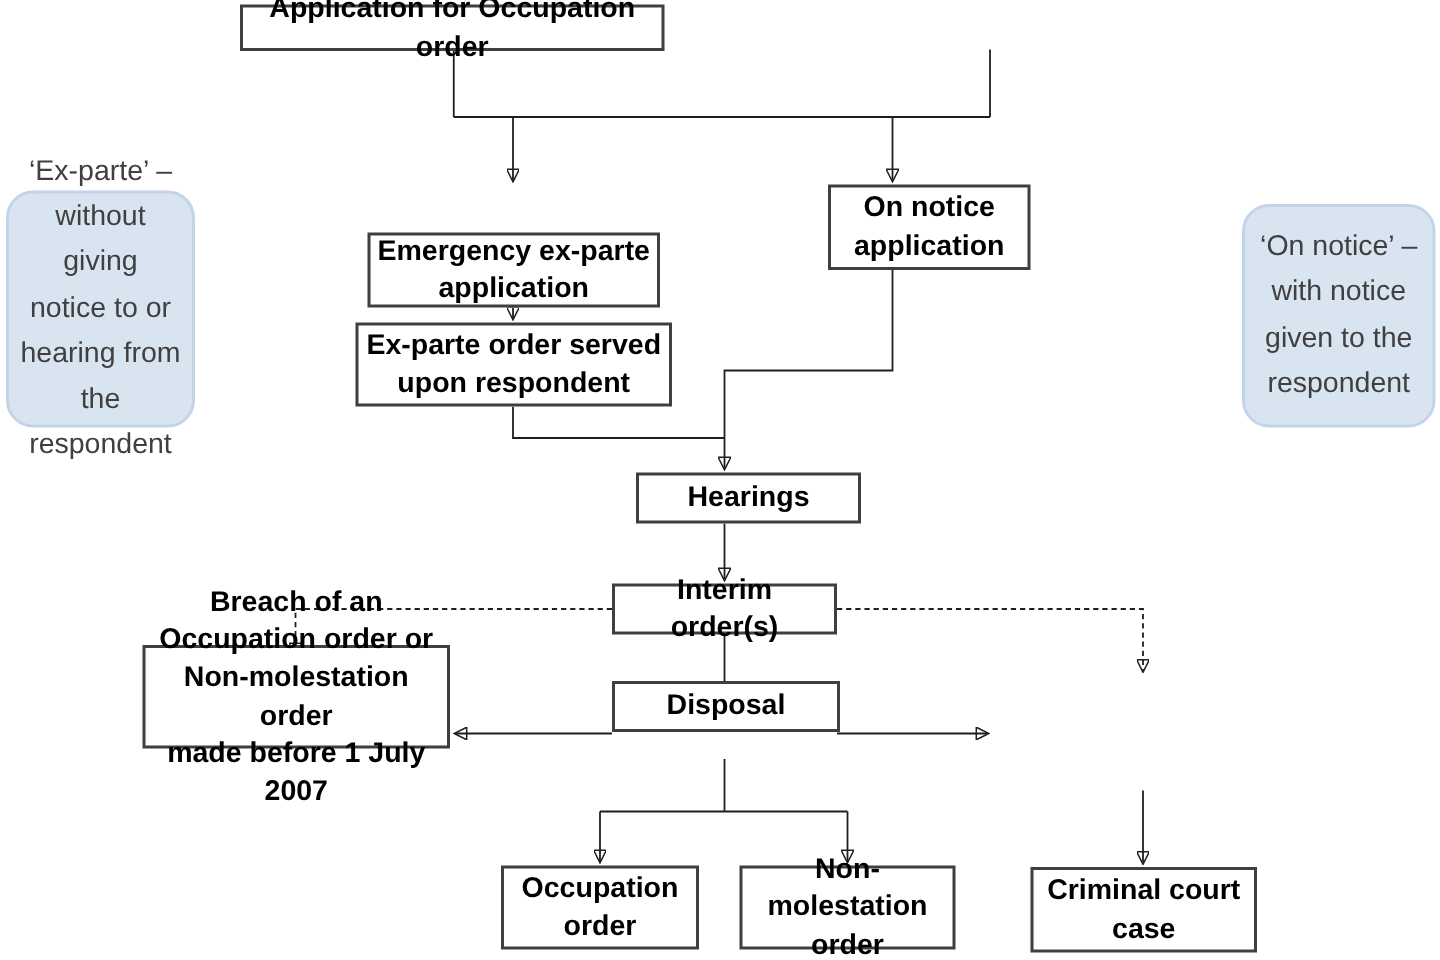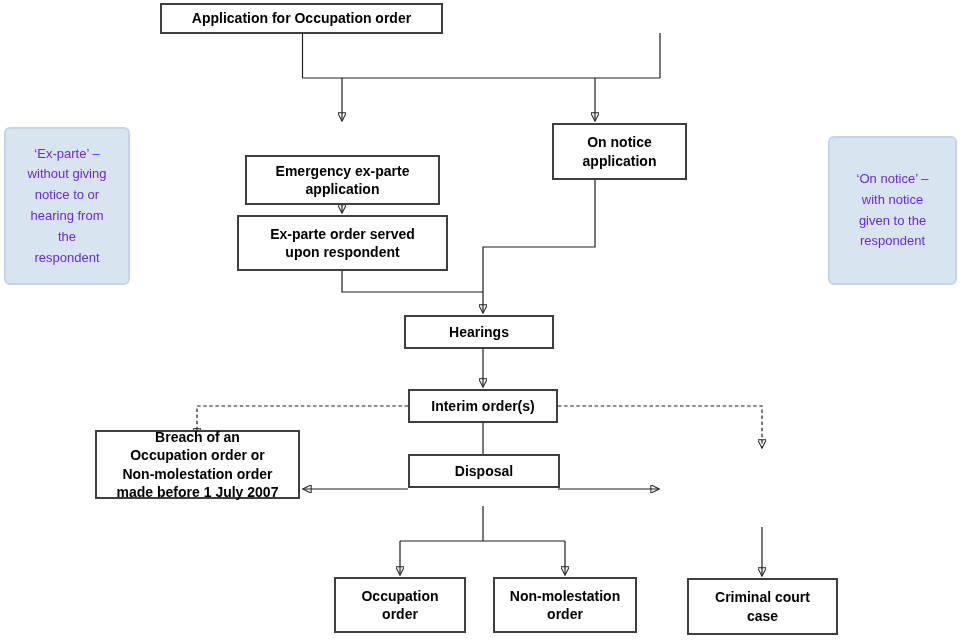--- a/index.html
+++ b/index.html
@@ -26,49 +26,49 @@
   .node {
     position: absolute;
     box-sizing: border-box;
     background: #ffffff;
     border: 2px solid #3f3f3f;
     display: flex;
     align-items: center;
     justify-content: center;
     text-align: center;
     font-weight: 700;
-    font-size: 14px;
+    font-size: 19px;
     line-height: 1.32;
     color: #000000;
     white-space: pre-line;
     padding: 2px 4px;
   }
   .note {
     position: absolute;
     box-sizing: border-box;
     background: #d9e4f1;
     border: 2px solid #c3d4e9;
-    border-radius: 6px;
+    border-radius: 18px;
     display: flex;
     align-items: center;
     justify-content: center;
     text-align: center;
-    font-size: 13px;
+    font-size: 19px;
     line-height: 1.6;
-    color: #6d28d9;
+    color: #404040;
     white-space: pre-line;
     padding: 6px 4px;
   }
   
   #n-app-occ        { left: 160px; top: 3px;   width: 283px; height: 31px; }
   #n-app-nonmol     { left: 505px; top: 3px;   width: 310px; height: 31px; }
   #n-emergency      { left: 245px; top: 123px; width: 195px; height: 50px; margin-top: 32px; }
   #n-onnotice       { left: 528px; top: 123px; width: 135px; height: 57px; margin-left: 24px; }
   #n-exparte-served { left: 237px; top: 215px; width: 211px; height: 56px; }
-  #n-hearings       { left: 404px; top: 315px; width: 150px; height: 34px; }
+  #n-hearings       { left: 424px; top: 315px; width: 150px; height: 34px; }
   #n-interim        { left: 408px; top: 389px; width: 150px; height: 34px; }
   #n-breach-before  { left: 95px;  top: 430px; width: 205px; height: 69px; }
   #n-disposal       { left: 408px; top: 454px; width: 152px; height: 34px; }
   #n-breach-after   { left: 661px; top: 450px; width: 203px; height: 77px; }
   #n-occ-order      { left: 334px; top: 577px; width: 132px; height: 56px; }
   #n-nonmol-order   { left: 493px; top: 577px; width: 144px; height: 56px; }
   #n-criminal       { left: 687px; top: 578px; width: 151px; height: 57px; }
   #note-exparte     { left: 4px;   top: 127px; width: 126px; height: 158px; }
   #note-onnotice    { left: 828px; top: 136px; width: 129px; height: 149px; }
 </style>

